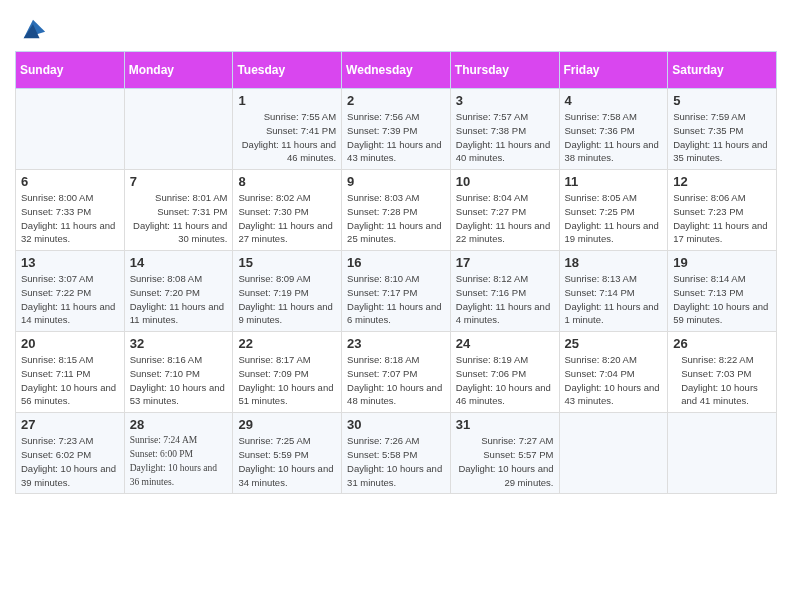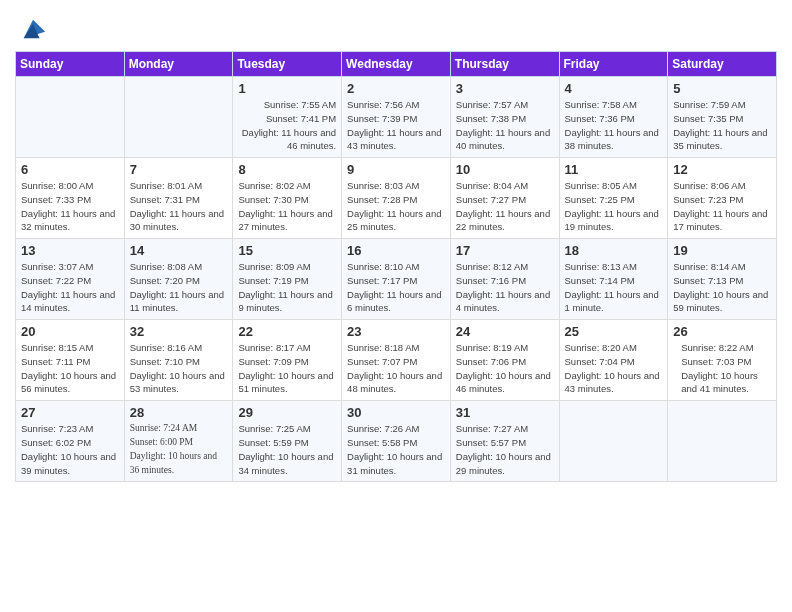--- a/index.html
+++ b/index.html
@@ -47,25 +47,25 @@
       font-size: 16px;
       color: #555;
       font-weight: normal;
     }
     table {
       width: 100%;
       border-collapse: collapse;
       table-layout: fixed;
     }
     thead th {
-      background-color: #6d28d9;
+      background-color: #d946ef;
       color: #fff;
       font-size: 12px;
       font-weight: bold;
-      padding: 5px 4px;
+      padding: 11px 4px;
       text-align: left;
       border: 1px solid #c5d8ee;
     }
     tbody td {
       border: 1px solid #ddd;
       vertical-align: top;
       padding: 4px 5px;
       font-size: 10px;
       color: #333;
       background: #fff;
@@ -163,21 +163,21 @@
       </tr>
       <tr>
         <td>
           <span class="day-number">6</span>
           <div class="day-info" style="white-space: pre-line;">Sunrise: 8:00 AM
 Sunset: 7:33 PM
 Daylight: 11 hours and 32 minutes.</div>
         </td>
         <td>
           <span class="day-number">7</span>
-          <div class="day-info" style="white-space: pre-line;">Sunrise: 8:01 AM
+          <div class="day-info" style="white-space: pre-line; text-align: right;">Sunrise: 8:01 AM
 Sunset: 7:31 PM
 Daylight: 11 hours and 30 minutes.</div>
         </td>
         <td>
           <span class="day-number">8</span>
           <div class="day-info" style="white-space: pre-line;">Sunrise: 8:02 AM
 Sunset: 7:30 PM
 Daylight: 11 hours and 27 minutes.</div>
         </td>
         <td>
@@ -313,21 +313,21 @@
 Daylight: 10 hours and 34 minutes.</div>
         </td>
         <td>
           <span class="day-number">30</span>
           <div class="day-info" style="white-space: pre-line;">Sunrise: 7:26 AM
 Sunset: 5:58 PM
 Daylight: 10 hours and 31 minutes.</div>
         </td>
         <td>
           <span class="day-number">31</span>
-          <div class="day-info" style="white-space: pre-line;">Sunrise: 7:27 AM
+          <div class="day-info" style="white-space: pre-line; text-align: right;">Sunrise: 7:27 AM
 Sunset: 5:57 PM
 Daylight: 10 hours and 29 minutes.</div>
         </td>
         <td></td>
         <td></td>
       </tr>
     </tbody>
 </table>
 
 </body></html>

